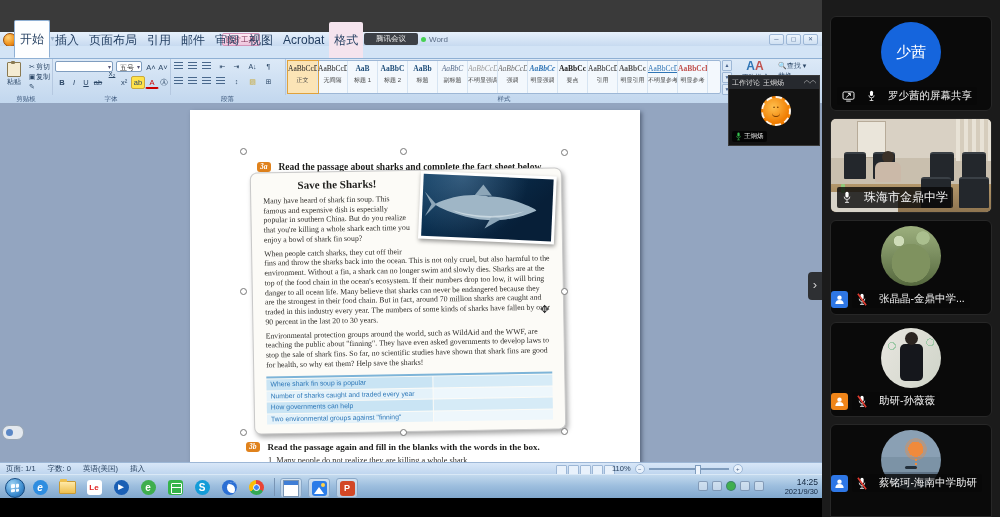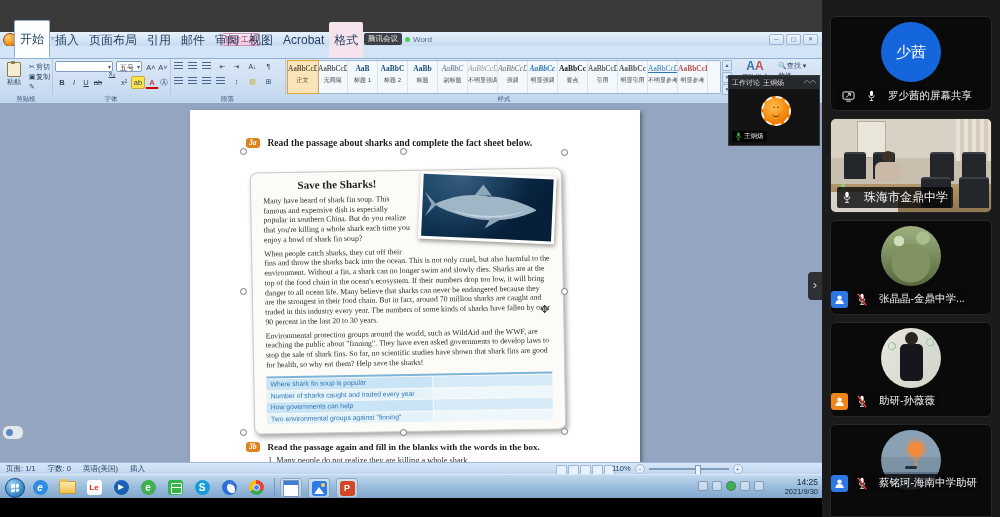--- a/index.html
+++ b/index.html
@@ -20,21 +20,21 @@
   .qat span{font-size:8px;line-height:10px;color:#3a63a8;}
   .qat .disk{width:8px;height:8px;background:#3a63a8;border-radius:1px;position:relative;}
   .qat .disk:after{content:"";position:absolute;left:2px;top:0;width:4px;height:3px;background:#dce9f8;}
   .qat .dim{color:#9db3cc;}
   .ctx-header{position:absolute;left:222px;top:1px;width:36px;height:11px;border-radius:2px;
               background:linear-gradient(#fdeaf4,#eec5dd);border:1px solid #d294b8;
               font-size:7.5px;line-height:11px;text-align:center;color:#7c2d52;}
   .title-mid{position:absolute;left:356px;top:1px;display:flex;align-items:center;gap:3px;height:12px;}
   .gdot{width:5px;height:5px;border-radius:50%;background:#46d153;}
   .share-badge{background:#3c4046;color:#ececec;font-size:7.5px;line-height:10px;
-               padding:1px 4px;border-radius:2px;}
+               padding:1px 12px;border-radius:2px;}
   .title-frag{font-size:8px;color:#5a6c85;}
   .win-controls{position:absolute;right:4px;top:2px;display:flex;gap:2px;}
   .win-controls b{width:13px;height:9px;background:linear-gradient(#eef5fd,#cfe0f2);
      border:1px solid #9db7d6;border-radius:2px;font-size:6px;line-height:9px;text-align:center;
      color:#44608a;font-weight:normal;}
 
   
   .tabs{position:absolute;left:0;top:14px;width:100%;height:13px;background:#d3e4f6;
         border-bottom:1px solid #8fb0d4;display:flex;align-items:flex-end;padding-left:14px;box-sizing:border-box;}
   .tab{font-size:12px;line-height:12px;padding:12px 5px;color:#1f3b5e;}
@@ -406,21 +406,21 @@
       <div class="glabel" style="left:287px;width:434px;">样式</div>
       <div class="editing">
         <div>🔍<span>查找</span> ▾</div>
         <div><span>替换</span></div>
       </div>
     </div>
 
     <div class="docarea">
       <div class="page">
 
-        <div class="sec-line" style="top:28px;">
+        <div class="sec-line" style="top:52px;margin-left:11px;">
           <span class="badge">3a</span>
           <b>Read the passage about sharks and complete the fact sheet below.</b>
         </div>
 
         <div class="card">
           <div class="shark-photo">
             <div class="shark-sea">
               <svg width="124" height="56" viewBox="0 0 124 56">
                 <path d="M12 30 C 28 21, 50 17, 66 20 C 74 19, 92 22, 104 27 C 110 29, 114 31, 114 32 C 106 36, 96 40, 84 42 C 74 44, 58 44, 44 41 C 30 38, 18 34, 12 30 Z" fill="#9fb6c6"></path>
                 <path d="M52 19 L60 8 L69 19 Z" fill="#8da6b8"></path>

